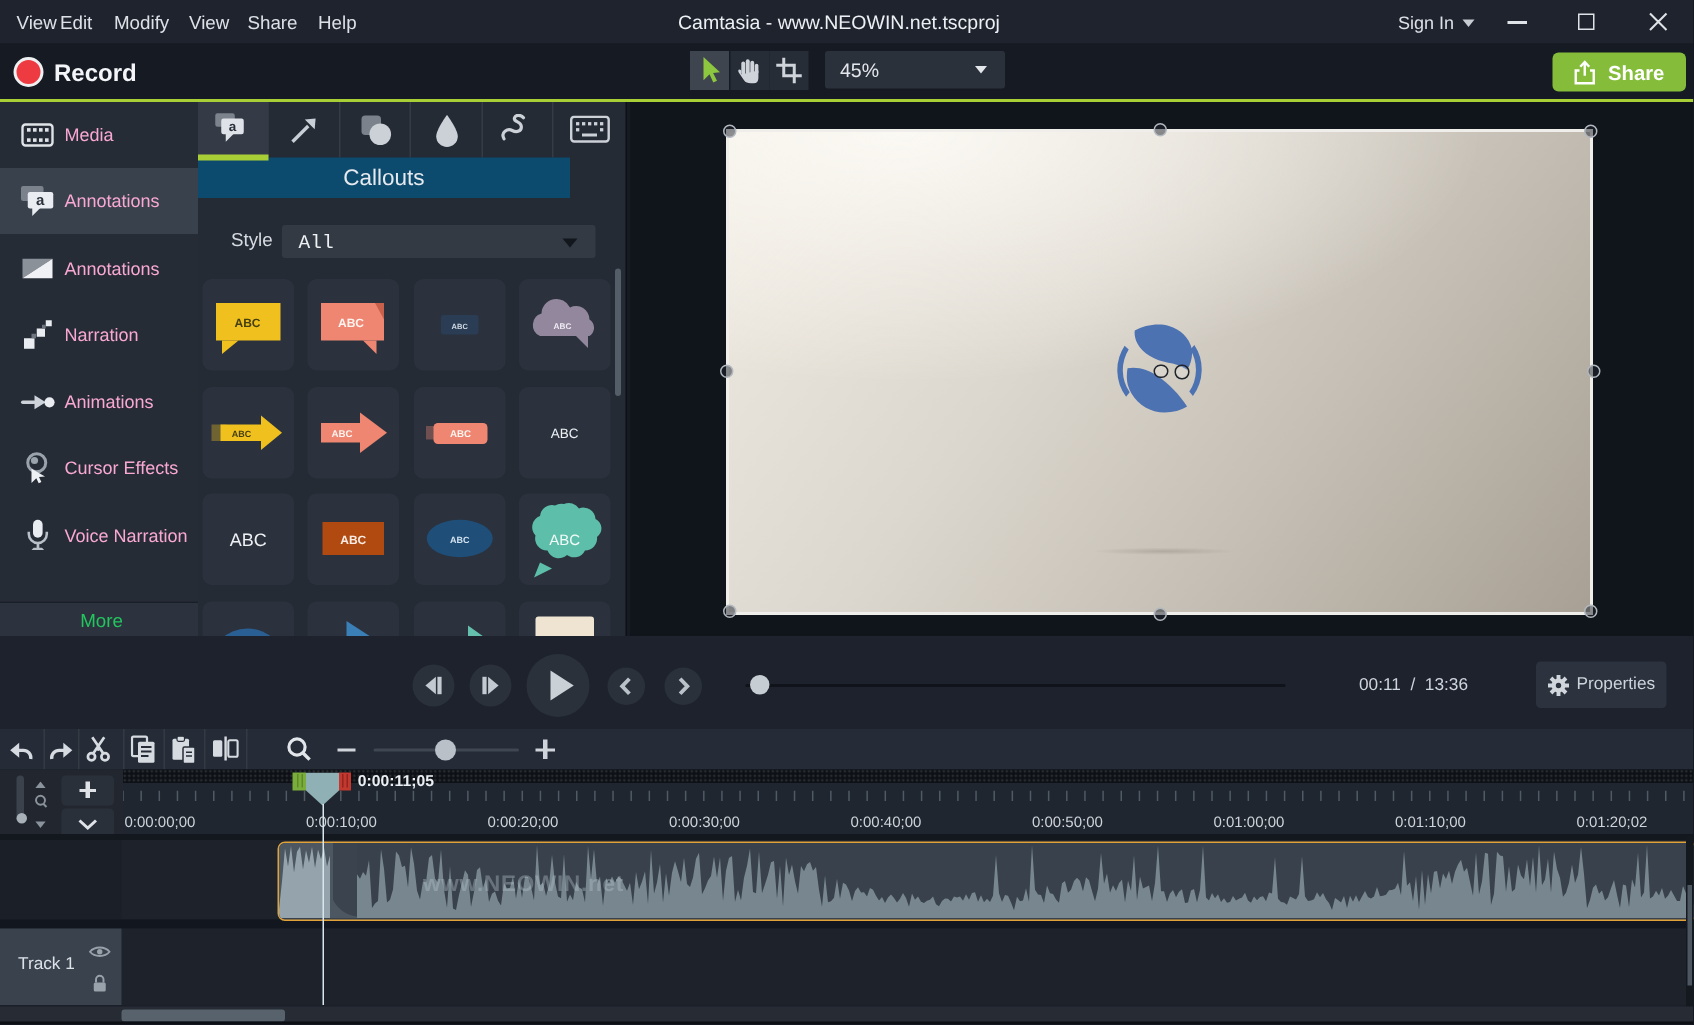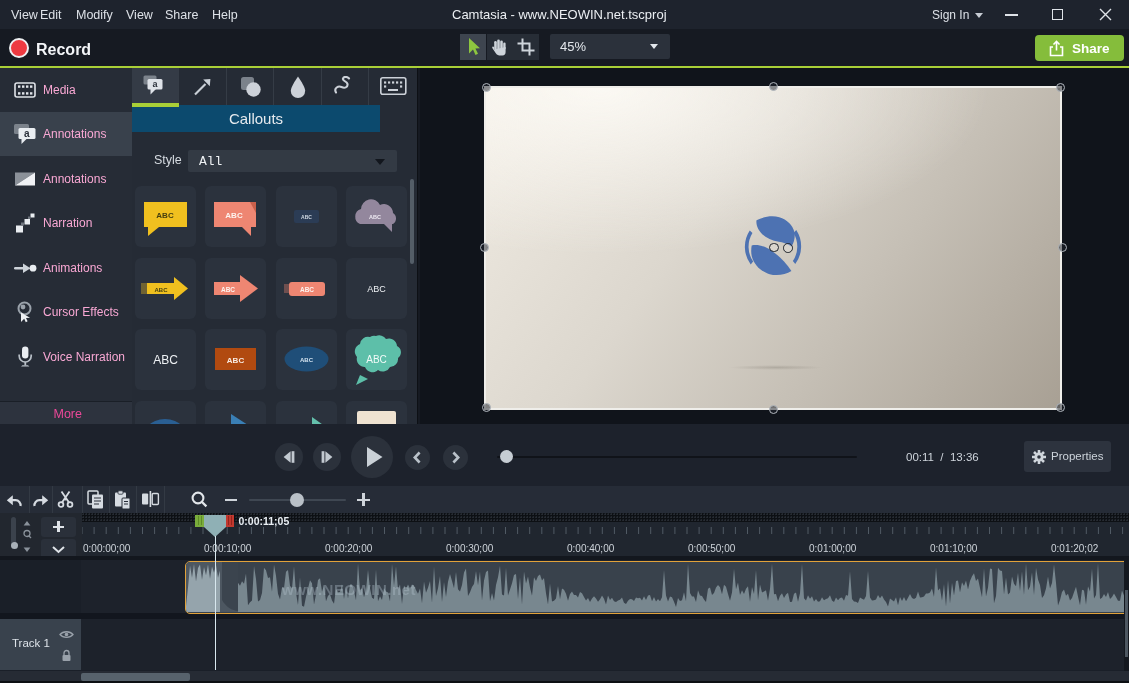--- a/index.html
+++ b/index.html
@@ -28,21 +28,21 @@
 .sharebtn span { position:absolute; left:37px; top:6px; font-size:13.5px; font-weight:bold; color:#fff; }
 .lime { position:absolute; left:0; top:65.5px; width:1129px; height:2px; background:#a9cf37; }
 
 
 .sidebar { position:absolute; left:0; top:67.5px; width:132px; height:356.5px; background:#262c36; }
 .sbitem { position:absolute; left:0; width:132px; height:44px; }
 .sbitem.sel { background:#39414c; }
 .sbitem .lab { position:absolute; left:43px; top:50%; transform:translateY(-50%); font-size:12px; color:#f9a8d4; white-space:nowrap; }
 .sbitem .ic { position:absolute; left:12px; top:50%; transform:translateY(-50%); width:26px; height:26px; }
 .more { position:absolute; left:0; top:333px; width:132px; height:23.5px; background:#2d333e; border-top:1px solid #1a1f27; }
-.more span { position:absolute; left:53.5px; top:5px; font-size:12.5px; color:#ec4899; }
+.more span { position:absolute; left:53.5px; top:5px; font-size:12.5px; color:#22c55e; }
 
 
 .panel { position:absolute; left:132px; top:67.5px; width:286px; height:356.5px; background:#252b35; border-right:1.5px solid #0d1015; }
 .tab { position:absolute; top:0; width:47.4px; height:37.5px; border-right:1px solid #353c46; }
 .tab.sel { background:#343b46; }
 .tabline { position:absolute; left:0; top:35.5px; width:47px; height:3.5px; background:#a9cf37; z-index:3; }
 .phead { position:absolute; left:0; top:37.5px; width:248px; height:27px; background:#0c4a6e; }
 .phead span { position:absolute; left:0; width:100%; text-align:center; top:5px; font-size:15px; color:#e6eaee; }
 .stylerow { position:absolute; left:0; top:64.5px; width:284.5px; height:54px; }
 .stylerow .slab { position:absolute; left:22px; top:21px; font-size:12.5px; color:#d6dbe1; }

